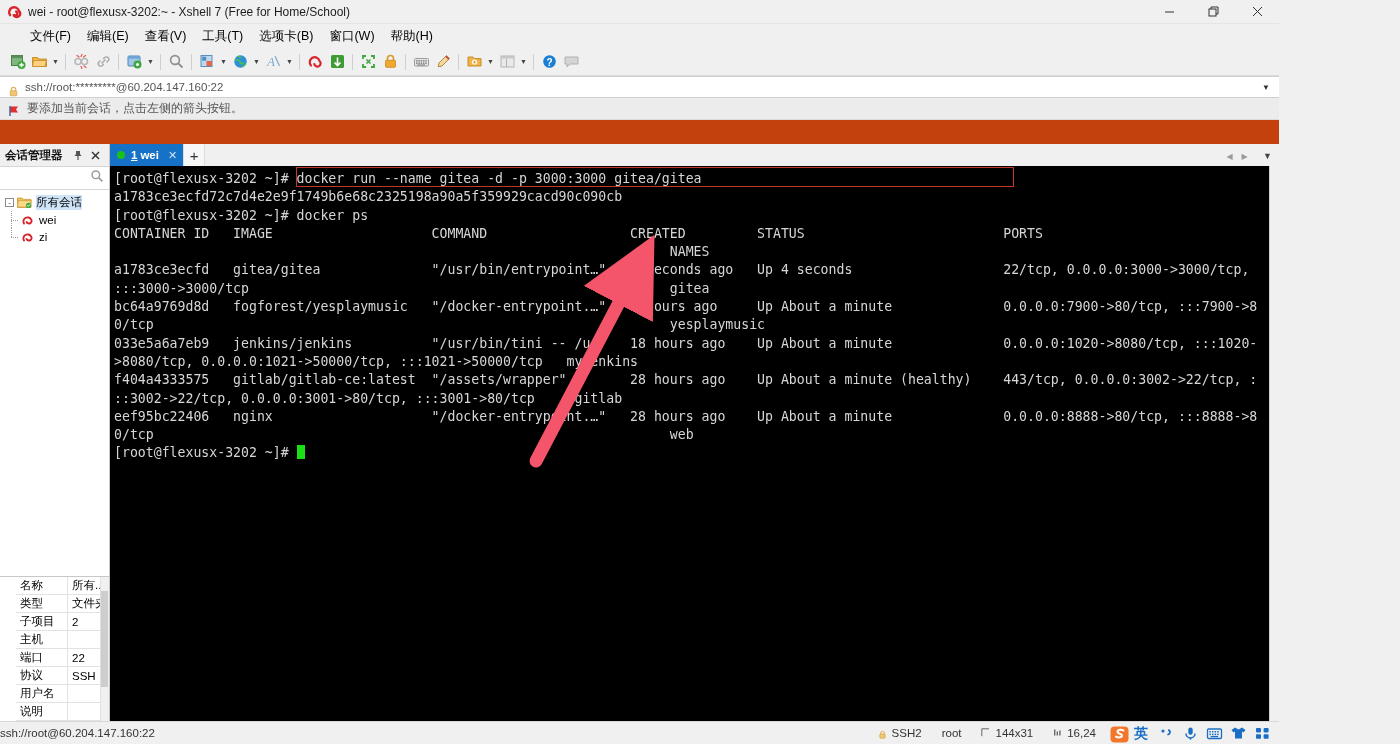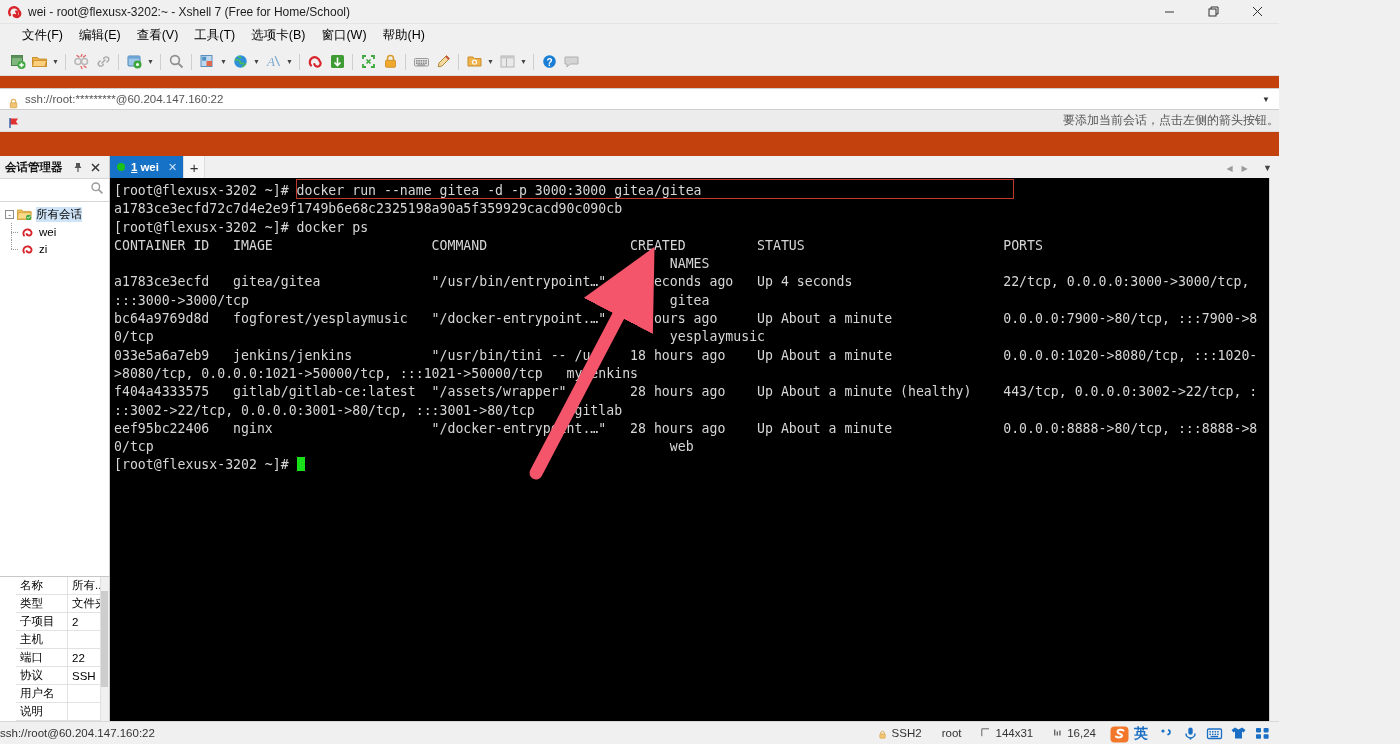--- a/index.html
+++ b/index.html
@@ -32,22 +32,22 @@
   }
   .win-buttons { margin-left: auto; display: flex; height: 24px; }
   .win-btn {
     width: 44px; height: 24px; display: flex;
     align-items: center; justify-content: center;
     color: #333; font-size: 12px;
   }
 
   
   .menubar {
-    height: 24px; display: flex; 
-    padding-left: 14px; background: #f0f0f0; flex: 0 0 24px;
+    height: 24px; display: flex; align-items: center;
+    padding-left: 22px; background: #f0f0f0; flex: 0 0 24px;
   }
   .menu-item {
     font-size: 12.5px; color: #000; padding: 3px 8px; white-space: nowrap;
   }
 
   
   .toolbar {
     height: 28px; display: flex; align-items: center;
     background: #f0f0f0; padding-left: 6px; flex: 0 0 28px;
     border-bottom: 1px solid #dcdcdc;
@@ -63,38 +63,37 @@
   .tb-caret {
     width: 11px; height: 22px; display: flex;
     align-items: center; justify-content: center;
     font-size: 7px; color: #444; flex: 0 0 11px;
   }
 
   
   .addressbar {
     height: 22px; display: flex; align-items: center;
     background: #fff; border: 1px solid #cfcfcf; border-left: none;
-    border-right: none; flex: 0 0 22px; padding-left: 8px; margin-top: 12px;
+    border-right: none; flex: 0 0 22px; padding-left: 8px;
   }
   .addr-lock {
     width: 11px; height: 9px; margin-right: 6px; position: relative; flex: 0 0 11px;
   }
   .addr-text { font-size: 11.5px; color: #555; }
   .addr-caret {
     margin-left: auto; width: 26px; height: 22px;
     display: flex; align-items: center; justify-content: center;
     font-size: 8px; color: #333;
   }
 
   
   .noticebar {
     height: 22px; display: flex; align-items: center;
     background: #ececec; padding-left: 8px; flex: 0 0 22px;
     border-bottom: 1px solid #dcdcdc;
-    justify-content: space-between;
   }
   .notice-flag { width: 13px; height: 12px; margin-right: 6px; flex: 0 0 13px; position: relative; }
   .notice-text { font-size: 12px; color: #555; }
 
   
   .body-split { flex: 1 1 auto; display: flex; min-height: 0; margin-top: 24px; }
 
   
   .sidebar {
     width: 110px; flex: 0 0 110px; display: flex; flex-direction: column;

